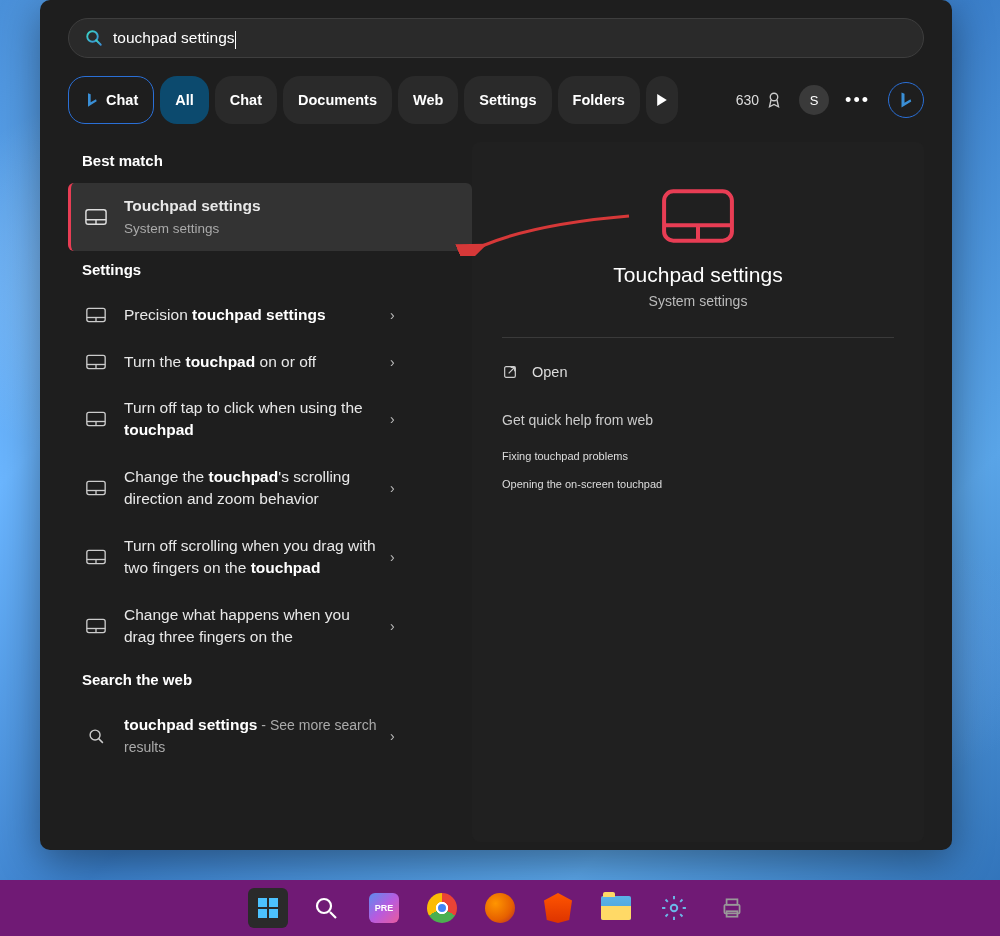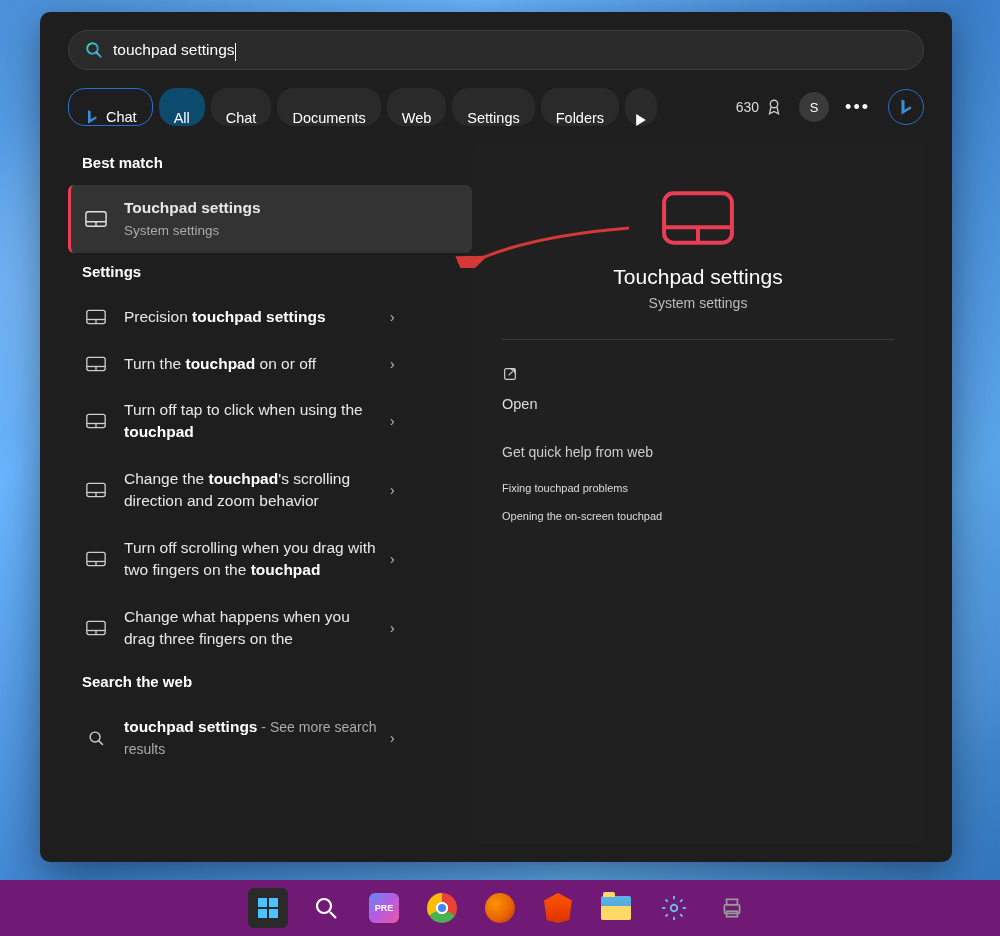--- a/index.html
+++ b/index.html
@@ -12,21 +12,21 @@
 }
 .wallpaper-swirl {
   position: absolute; inset: 0;
   background:
     radial-gradient(ellipse 600px 400px at 20% 30%, rgba(173,216,255,0.6) 0%, transparent 50%),
     radial-gradient(ellipse 500px 300px at 80% 70%, rgba(100,160,230,0.7) 0%, transparent 50%),
     linear-gradient(135deg, #4a90d9 0%, #6bb6ff 25%, #3a7ec9 50%, #5aa5e8 75%, #2d6eb5 100%);
 }
 .start-window {
   position: absolute;
-  left: 40px; top: 12px;
+  left: 40px; top: 0;
   width: 912px; height: 850px;
   background: #1e1e1e;
   border-radius: 10px;
   padding: 18px 28px 18px 28px;
   color: #fff;
   box-shadow: 0 10px 40px rgba(0,0,0,0.4);
 }
 .search-box {
   width: 100%; height: 40px;
   background: #2a2a2a;
@@ -36,26 +36,27 @@
   padding: 0 16px;
   margin-bottom: 18px;
 }
 .search-box svg { flex-shrink: 0; margin-right: 10px; }
 .search-text { color: #fff; font-size: 15.5px; position: relative; }
 .search-text::after { content:""; position:absolute; right:-1px; top:2px; width:1px; height:18px; background:#fff; animation:blink 1s step-end infinite; }
 @keyframes blink { 50% { opacity:0; } }
 
 .filter-row { display:flex; align-items:center; gap:6px; margin-bottom: 18px; }
 .pill {
-  height:38px; padding:0 15px;
+  height:48px; padding:0 15px;
   border-radius:17px;
-  display:flex; align-items:flex-end; gap:6px;
+  display:flex; align-items:center; gap:6px;
   font-size:14.5px; color:#fff;
   background:#2a2a2a;
   cursor:pointer;
+  font-weight:bold;
 }
 .pill.chat { border:1.5px solid #2a6fd6; background:transparent; }
 .pill.all { background:#0c4a6e; }
 .filter-spacer { flex:1; }
 .rewards { display:flex; align-items:center; gap:6px; font-size:14px; color:#ddd; }
 .avatar-circle { width:30px; height:30px; border-radius:15px; background:#3a3a3a; display:flex; align-items:center; justify-content:center; font-size:13px; margin-left:10px; }
 .more-dots { margin-left:10px; color:#fff; letter-spacing:2px; font-size:18px; cursor:pointer; }
 .bing-circle { margin-left:12px; width:36px; height:36px; border-radius:18px; border:1.5px solid #2a6fd6; display:flex; align-items:center; justify-content:center; }
 
 .content-row { display:flex; height: 700px; }
@@ -75,21 +76,21 @@
 .result-icon { width:28px; display:flex; justify-content:center; margin-right:14px; flex-shrink:0; }
 .result-text { flex:1; font-size:15.5px; line-height:1.45; color:#e8e8e8; }
 .result-sub { font-size:13.5px; color:#aaa; margin-top:2px; }
 .chevron { color:#bbb; font-size:14px; margin-left:6px; flex-shrink:0; }
 .result-text b { font-weight:600; color:#fff; }
 
 .preview-icon-wrap { display:flex; justify-content:center; margin:25px 0 18px; }
 .preview-title { text-align:center; font-size:21px; font-weight:400; color:#fff; }
 .preview-sub { text-align:center; font-size:14px; color:#bbb; margin-top:6px; }
 .preview-divider { height:1px; background:#3a3a3a; margin:28px 0 22px; }
-.open-row { display:flex; align-items:flex-start; gap:14px; font-size:14.5px; color:#ddd; cursor:pointer; padding:4px 0;flex-direction:column; }
+.open-row { display:flex; align-items:center; gap:14px; font-size:14.5px; color:#ddd; cursor:pointer; padding:4px 0; }
 .help-header { font-size:14px; color:#ccc; margin:28px 0 14px; }
 .help-link { font-size:11px; color:#ddd; padding:8px 0; cursor:pointer; }
 
 .annotation-arrow {
   position:absolute; pointer-events:none;
 }
 
 .taskbar {
   position:absolute; left:0; bottom:0; width:100%; height:56px;
   background:#701a75;

